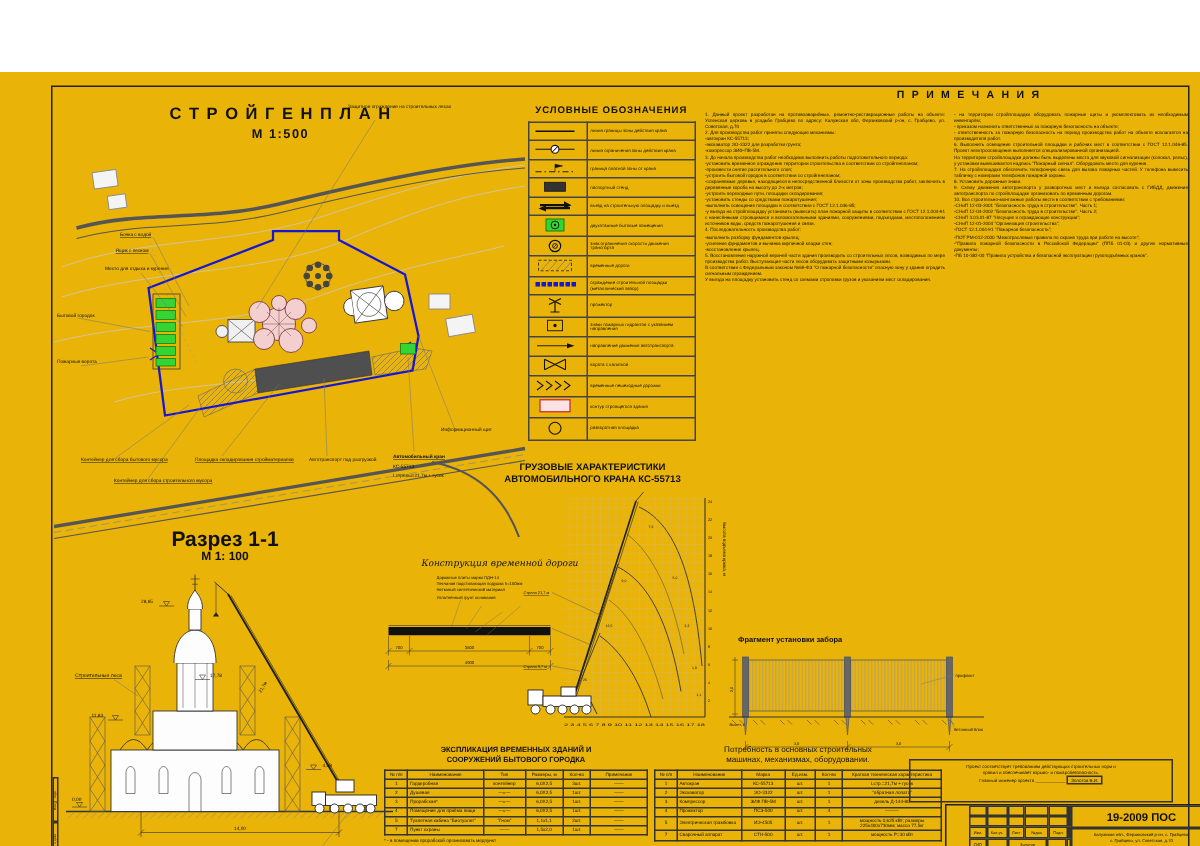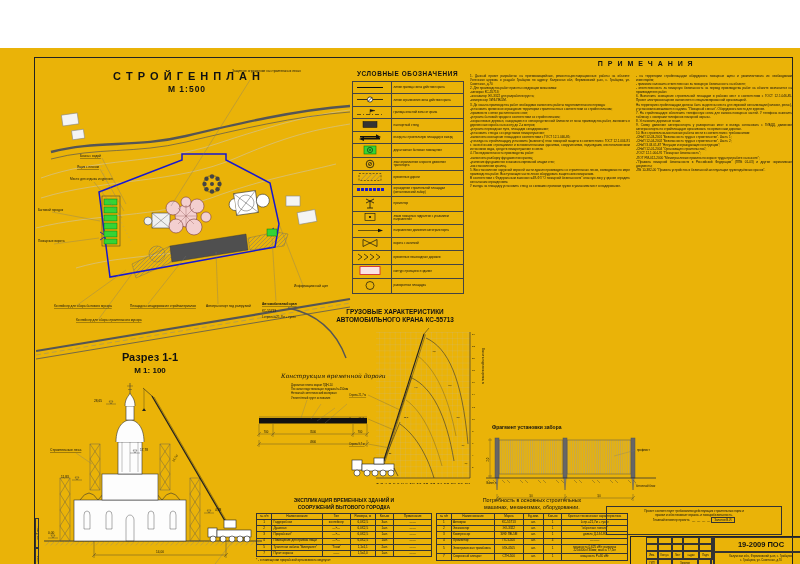--- a/index.html
+++ b/index.html
@@ -422,21 +422,21 @@
 16
 14
 12
 10
 8
 6
 4
 2</div>
   <div class="abs" style="left:481px;top:300px;height:120px;font-size:3px;writing-mode:vertical-rl;">Высота подъема крюка, м</div>
 
-  <div class="ttl" style="left:110px;top:303px;width:80px;font-size:11px;font-weight:bold;">Разрез 1-1</div>
+  <div class="ttl" style="left:110px;top:303px;width:80px;font-size:14px;font-weight:bold;">Разрез 1-1</div>
   <div class="ttl" style="left:110px;top:318px;width:80px;font-size:8px;font-weight:bold;text-align:center;">М 1: 100</div>
 
   <svg class="abs" style="left:36px;top:302px;" width="234" height="252" viewBox="0 0 234 252">
     <defs>
       <pattern id="ghatch" width="5" height="5" patternUnits="userSpaceOnUse">
         <path d="M0,5 L5,0" stroke="#888" stroke-width="0.4"></path>
       </pattern>
     </defs>
 
     <g>

